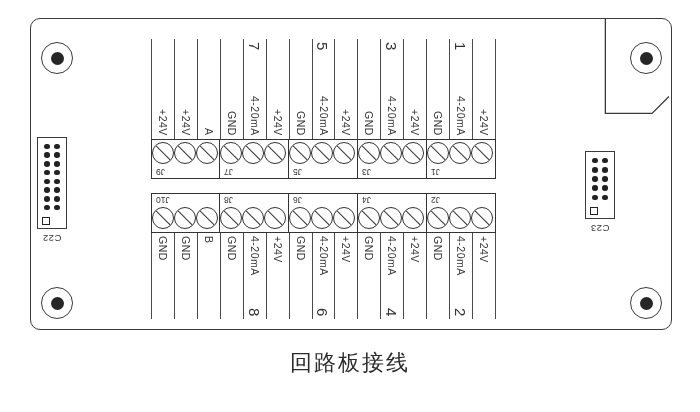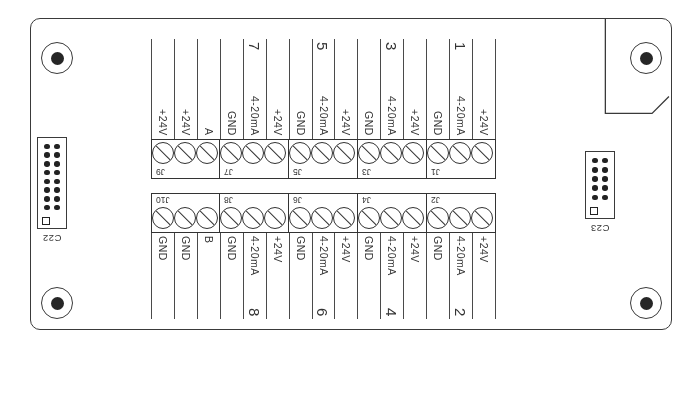--- a/index.html
+++ b/index.html
@@ -297,13 +297,14 @@
           <div class="gcol">
             <span class="vlabel">+24V</span>
           </div>
           <div class="gnum">
             <span class="">2</span>
           </div>
         </div>
       </div>
   </div>
 
+  <div class="caption">回路板接线</div>
 </div>
 
 </body></html>

